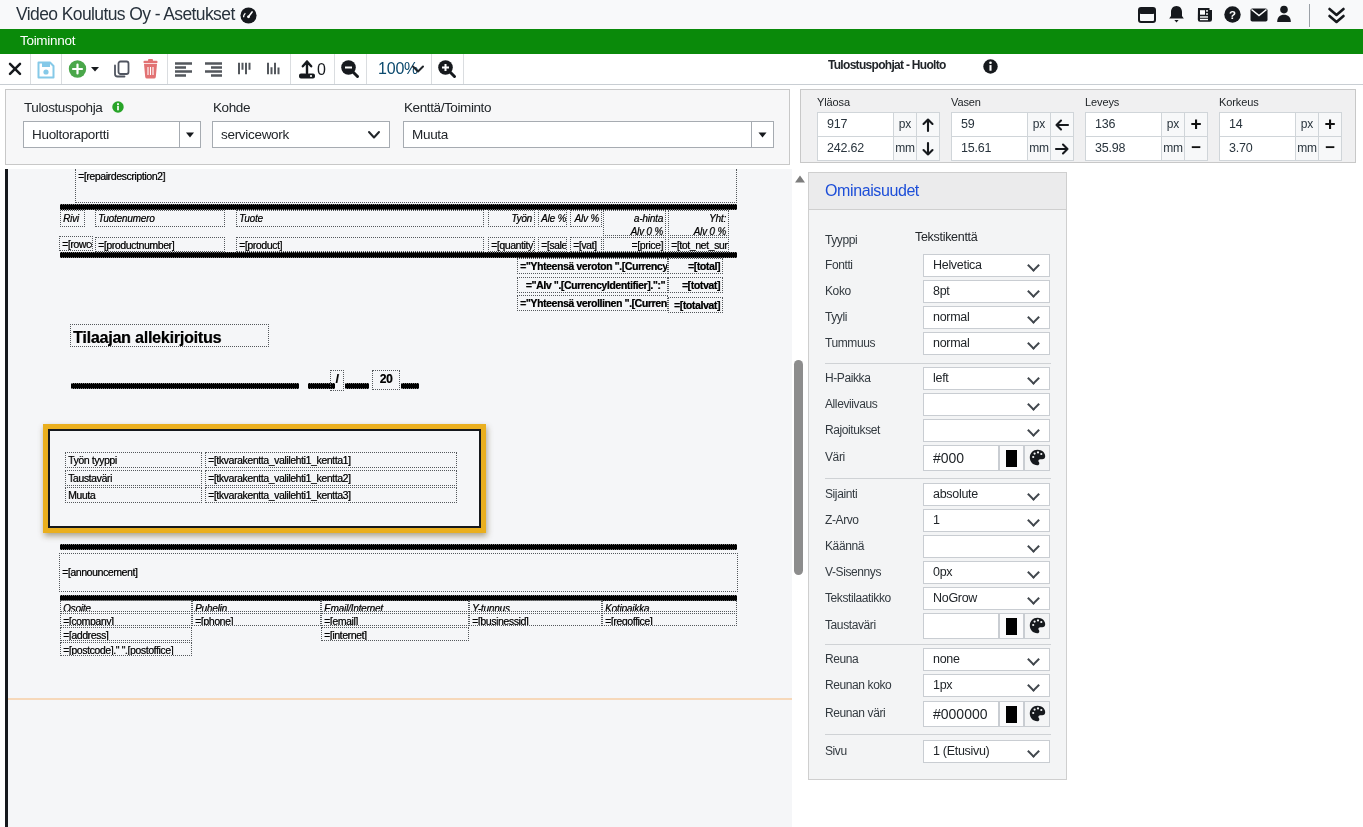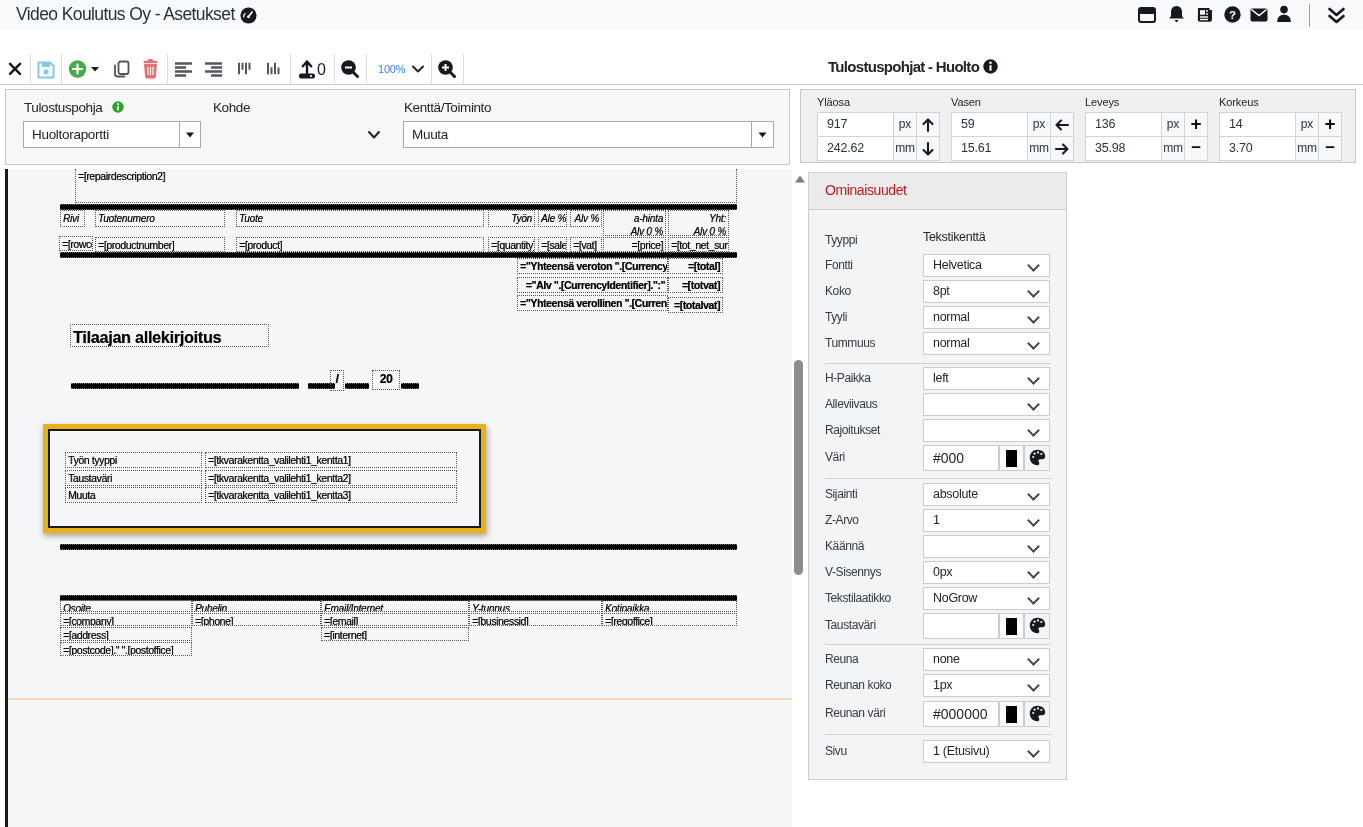--- a/index.html
+++ b/index.html
@@ -9,21 +9,21 @@
   
   #topbar { position:absolute; left:0; top:0; width:1363px; height:29px; background:#f8f9fa; }
   #title { position:absolute; left:16px; top:4px; font-size:17.5px; letter-spacing:-0.6px; color:#28323c; }
   
   #greenbar { position:absolute; left:0; top:29px; width:1363px; height:25px; background:#0a8a0a; }
   #greenbar span { position:absolute; left:20px; top:4px; color:#fff; font-size:13.5px; letter-spacing:-0.3px; }
   
   #toolbar { position:absolute; left:0; top:54px; width:1363px; height:31px; background:#fff; border-bottom:1px solid #c9ced3; }
   .tsep { position:absolute; top:0; width:1px; height:30px; background:#dadde0; }
   .ticon { position:absolute; top:0; height:30px; }
-  #rtitle { position:absolute; left:828px; top:58px; font-size:15px; letter-spacing:-0.7px; font-weight:bold; color:#212529; }
+  #rtitle { position:absolute; left:828px; top:58px; font-size:12px; letter-spacing:-0.7px; font-weight:bold; color:#212529; }
   
   #formbox { position:absolute; left:5px; top:89px; width:785px; height:76px; background:#f7f7f8; border:1px solid #c8c8c8; }
   .flabel { position:absolute; font-size:13.5px; letter-spacing:-0.4px; color:#212529; }
   .finput { position:absolute; background:#fff; border:1px solid #a6abb1; font-size:13.5px; letter-spacing:-0.3px; color:#212529; line-height:25px; padding-left:8px; white-space:nowrap; overflow:hidden; }
   .fbtn { position:absolute; background:#fff; border:1px solid #a6abb1; }
   
   #pxpanel { position:absolute; left:800px; top:89px; width:556px; height:74px; background:#f0f0f1; border:1px solid #c8c8c8; }
   .plabel { position:absolute; font-size:11px; letter-spacing:-0.1px; color:#212529; }
   .pcell { position:absolute; border:1px solid #d0d5d9; font-size:12.5px; letter-spacing:-0.2px; color:#29343d; }
   .pinput { background:#fff; padding-left:9px; }
@@ -32,21 +32,21 @@
   
   #canvas { position:absolute; left:5px; top:169px; width:787px; height:658px; background:#f5f6f8; border-left:3px solid #16191d; overflow:hidden; }
   .tf { position:absolute; border:1px dotted #54585c; font-size:10.5px; letter-spacing:-0.4px; color:#000; white-space:nowrap; overflow:hidden; padding:1px 2px; line-height:1.25; text-shadow:0.4px 0 0 rgba(0,0,0,0.55); }
   .thick { position:absolute; height:6px; background:#000; border-top:1px dotted #777; border-bottom:1px dotted #777; }
   .ital { font-style:italic; font-size:10px; padding-top:2px; letter-spacing:-0.2px; }
   .bld { font-weight:bold; }
   .ra { text-align:right; }
   
   #props { position:absolute; left:808px; top:172px; width:259px; height:608px; background:#f3f4f5; border:1px solid #cfcfcf; }
   #phead { position:absolute; left:0; top:0; width:257px; height:37px; background:#ebebec; border-bottom:1px solid #cfcfcf; }
-  #phead span { position:absolute; left:16px; top:9px; font-size:14px; letter-spacing:-0.4px; color:#b91c1c; }
+  #phead span { position:absolute; left:16px; top:9px; font-size:16px; letter-spacing:-0.4px; color:#1d4ed8; }
   .prlabel { position:absolute; left:16px; font-size:12px; letter-spacing:-0.4px; color:#333a40; }
   .psel { position:absolute; left:114px; width:127px; height:23px; background:#fff; border:1px solid #c9cdd2; font-size:12.5px; letter-spacing:-0.3px; color:#212529; line-height:21px; padding-left:9px; }
   .psep { position:absolute; left:16px; width:226px; height:1px; background:#cfd2d5; }
   .psel::after { content:''; position:absolute; right:11px; top:6px; width:7px; height:7px;
     border-right:2px solid #41474d; border-bottom:2px solid #41474d; transform:rotate(45deg); }
   .swatch { left:190px; width:25px; height:26px; background:#fbfbfc; border:1px solid #c9cdd2; }
   .swatch::after { content:''; position:absolute; left:6px; top:4px; width:11px; height:17px; background:#000; }
   .palbtn { left:215px; width:26px; height:26px; background:#f4f5f6; border:1px solid #c9cdd2; }
   svg { display:block; }
 </style>
@@ -89,20 +89,23 @@
   </svg>
   <svg class="abs" style="left:1276px;top:5px" width="16" height="18" viewBox="0 0 16 18">
     <circle cx="8" cy="4.6" r="3.8" fill="#16191d"></circle>
     <path d="M1.2 17 C1.2 12.2 4 9.8 8 9.8 C12 9.8 14.8 12.2 14.8 17 Z" fill="#16191d"></path>
   </svg>
   <div class="abs" style="left:1309px;top:4px;width:1px;height:23px;background:#9aa0a6"></div>
   <svg class="abs" style="left:1327px;top:7px" width="19" height="17" viewBox="0 0 19 17">
     <path d="M2.5 2 L9.5 8 L16.5 2" stroke="#16191d" stroke-width="2.6" fill="none" stroke-linecap="round" stroke-linejoin="round"></path>
     <path d="M2.5 9 L9.5 15 L16.5 9" stroke="#16191d" stroke-width="2.6" fill="none" stroke-linecap="round" stroke-linejoin="round"></path>
   </svg>
+  <div id="greenbar">
+      <span>Toiminnot</span>
+    </div>
   <div id="toolbar">
 
     <svg class="ticon" style="left:7px" width="16" height="30" viewBox="0 0 16 30">
       <path d="M3 9.8 L13 19.8 M13 9.8 L3 19.8" stroke="#16191d" stroke-width="2.5" stroke-linecap="round"></path>
     </svg>
     <div class="tsep" style="left:30px"></div>
 
     <svg class="ticon" style="left:37px" width="18" height="30" viewBox="0 0 18 30">
       <path d="M1.5 8.5 L13 8.5 L16.5 12 L16.5 23.5 L1.5 23.5 Z" fill="none" stroke="#85c9e8" stroke-width="2" stroke-linejoin="round"></path>
       <rect x="5" y="8.5" width="8" height="4.5" fill="#85c9e8"></rect>
@@ -153,21 +156,21 @@
     </svg>
     <div class="ticon" style="left:317px;font-size:16px;color:#16191d;line-height:31px">0</div>
     <div class="tsep" style="left:334px"></div>
 
     <svg class="ticon" style="left:340px" width="20" height="30" viewBox="0 0 20 30">
       <circle cx="8.5" cy="13.5" r="7.3" fill="#16191d"></circle>
       <path d="M5 13.5 L12 13.5" stroke="#fff" stroke-width="2"></path>
       <path d="M13.5 18.5 L17.5 22.5" stroke="#16191d" stroke-width="3" stroke-linecap="round"></path>
     </svg>
     <div class="tsep" style="left:366px"></div>
-    <div class="ticon" style="left:378px;font-size:11px;letter-spacing:-0.2px;color:#3b82f6;line-height:30px">100%</div>
+    <div class="ticon" style="left:378px;font-size:16px;letter-spacing:-0.2px;color:#0c4a6e;line-height:30px">100%</div>
     <svg class="ticon" style="left:411px" width="14" height="30" viewBox="0 0 14 30">
       <path d="M2 12.5 L7 17.5 L12 12.5" stroke="#212529" stroke-width="2" fill="none" stroke-linecap="round" stroke-linejoin="round"></path>
     </svg>
     <div class="tsep" style="left:431px"></div>
 
     <svg class="ticon" style="left:437px" width="20" height="30" viewBox="0 0 20 30">
       <circle cx="8.5" cy="13.5" r="7.3" fill="#16191d"></circle>
       <path d="M5 13.5 L12 13.5 M8.5 10 L8.5 17" stroke="#fff" stroke-width="2"></path>
       <path d="M13.5 18.5 L17.5 22.5" stroke="#16191d" stroke-width="3" stroke-linecap="round"></path>
     </svg>
@@ -186,20 +189,21 @@
       <rect x="5.6" y="5.3" width="1.8" height="4.8" fill="#fff"></rect>
       <circle cx="6.5" cy="3.4" r="1.1" fill="#fff"></circle>
     </svg>
     <div class="finput" style="left:17px;top:31px;width:157px;height:27px">Huoltoraportti</div>
     <div class="fbtn" style="left:173px;top:31px;width:22px;height:27px">
       <svg width="20" height="25" viewBox="0 0 20 25">
           <path d="M6 10.5 L14 10.5 L10 15.5 Z" fill="#16191d"></path>
         </svg>
     </div>
     <div class="flabel" style="left:207px;top:10px">Kohde</div>
+    <div class="finput" style="left:206px;top:31px;width:178px;height:27px">servicework</div>
     <svg class="abs" style="left:360px;top:38px" width="16" height="14" viewBox="0 0 16 14">
       <path d="M3 4 L8 9.5 L13 4" stroke="#212529" stroke-width="2" fill="none" stroke-linecap="round" stroke-linejoin="round"></path>
     </svg>
     <div class="flabel" style="left:398px;top:10px">Kenttä/Toiminto</div>
     <div class="finput" style="left:397px;top:31px;width:349px;height:27px">Muuta</div>
     <div class="fbtn" style="left:745px;top:31px;width:23px;height:27px">
       <svg width="21" height="25" viewBox="0 0 21 25">
           <path d="M6.5 10.5 L14.5 10.5 L10.5 15.5 Z" fill="#16191d"></path>
         </svg>
     </div>
@@ -289,20 +293,21 @@
     <div style="width:100%;height:100%;border:2px solid #16191d"></div>
   </div>
   <div class="tf" style="left:65px;top:452px;width:137px;height:16px">Työn tyyppi</div>
   <div class="tf" style="left:205px;top:452px;width:252px;height:16px">=[tkvarakentta_valilehti1_kentta1]</div>
   <div class="tf" style="left:65px;top:470px;width:137px;height:16px">Taustaväri</div>
   <div class="tf" style="left:205px;top:470px;width:252px;height:16px">=[tkvarakentta_valilehti1_kentta2]</div>
   <div class="tf" style="left:65px;top:487px;width:137px;height:16px">Muuta</div>
   <div class="tf" style="left:205px;top:487px;width:252px;height:16px">=[tkvarakentta_valilehti1_kentta3]</div>
 
   <div class="thick" style="left:60px;top:544px;width:677px"></div>
+  <div class="tf" style="left:59px;top:553px;width:679px;height:39px;padding-top:12px">=[announcement]</div>
   <div class="thick" style="left:60px;top:595px;width:677px"></div>
   <div class="tf ital" style="left:60px;top:600px;width:132px;height:12px">Osoite</div>
   <div class="tf ital" style="left:192px;top:600px;width:129px;height:12px">Puhelin</div>
   <div class="tf ital" style="left:321px;top:600px;width:148px;height:12px">Email/Internet</div>
   <div class="tf ital" style="left:469px;top:600px;width:133px;height:12px">Y-tunnus</div>
   <div class="tf ital" style="left:602px;top:600px;width:135px;height:12px">Kotipaikka</div>
   <div class="tf" style="left:60px;top:613px;width:132px;height:13px">=[company]</div>
   <div class="tf" style="left:192px;top:613px;width:129px;height:13px">=[phone]</div>
   <div class="tf" style="left:321px;top:613px;width:148px;height:13px">=[email]</div>
   <div class="tf" style="left:469px;top:613px;width:133px;height:13px">=[businessid]</div>
@@ -314,21 +319,21 @@
 
   <svg class="abs" style="left:793px;top:173px" width="14" height="11" viewBox="0 0 14 11">
     <path d="M2 9.5 L12 9.5 L7 2.5 Z" fill="#7d7d7d"></path>
   </svg>
   <div class="abs" style="left:794px;top:360px;width:9px;height:215px;background:#8d8d8d;border-radius:4.5px"></div>
   <div id="props">
     <div id="phead">
         <span>Ominaisuudet</span>
       </div>
     <div class="prlabel" style="top:60px">Tyyppi</div>
-    <div class="abs" style="left:114px;top:57px;font-size:12.5px;letter-spacing:-0.3px;color:#212529">Tekstikenttä</div>
+    <div class="abs" style="left:106px;top:57px;font-size:12.5px;letter-spacing:-0.3px;color:#212529">Tekstikenttä</div>
     <div class="prlabel" style="top:85px">Fontti</div>
       <div class="psel" style="top:81px">Helvetica</div>
     <div class="prlabel" style="top:111px">Koko</div>
       <div class="psel" style="top:107px">8pt</div>
     <div class="prlabel" style="top:137px">Tyyli</div>
       <div class="psel" style="top:133px">normal</div>
     <div class="prlabel" style="top:163px">Tummuus</div>
       <div class="psel" style="top:159px">normal</div>
     <div class="psep" style="top:190px"></div>
     <div class="prlabel" style="top:198px">H-Paikka</div>

